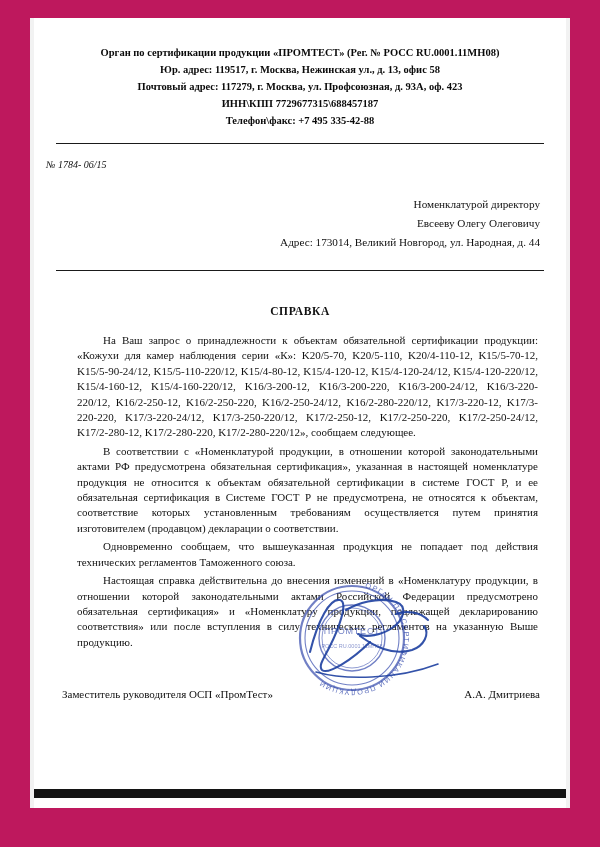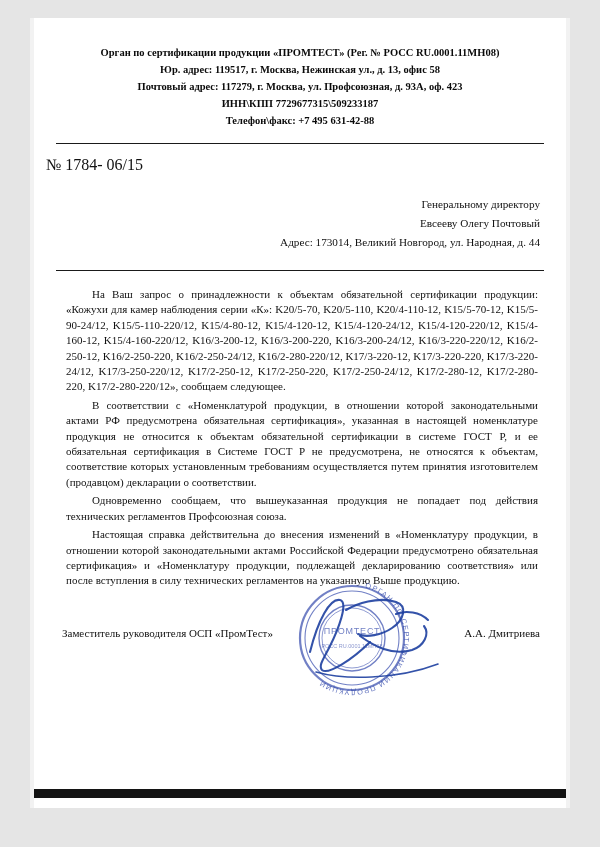--- a/index.html
+++ b/index.html
@@ -9,21 +9,21 @@
   }
   body {
     font-family: "Liberation Serif", serif;
     color: #111111;
   }
   .page {
     position: relative;
     width: 600px;
     height: 847px;
     margin: 0 auto;
-    background: #e5e5e5;
+    background: #be185d;
     overflow: hidden;
   }
   .sheet {
     position: absolute;
     left: 34px;
     top: 18px;
     width: 532px;
     height: 790px;
     background: #ffffff;
     box-sizing: border-box;
@@ -44,22 +44,23 @@
   .hr-top {
     margin: 14px 22px 0 22px;
     border-top: 1.6px solid #1a1a1a;
   }
   .hr-mid {
     margin: 18px 22px 0 22px;
     border-top: 1.2px solid #1a1a1a;
   }
   .refblock {
     margin: 13px 0 0 12px;
-    font-size: 16px;
+    font-size: 10px;
     line-height: 16px;
+    font-style: italic;
     font-family: "Liberation Serif", serif;
   }
   .addressee {
     margin: 22px 26px 0 0;
     text-align: right;
     font-size: 11.2px;
     line-height: 19px;
     font-family: "Liberation Serif", serif;
   }
   .title {
@@ -71,21 +72,21 @@
     font-family: "Liberation Serif", serif;
   }
   .body {
     margin: 16px 28px 0 28px;
     font-size: 11px;
     line-height: 15.4px;
     text-align: justify;
     font-family: "Liberation Serif", serif;
   }
   .body p {
-    margin: 0 0 0 4px;
+    margin: 0 0 0 15px;
     text-indent: 26px;
   }
   .body p + p {
     margin-top: 3px;
   }
   .sign-row {
     position: relative;
     margin: 38px 26px 0 28px;
     font-size: 11px;
     display: flex;
@@ -141,43 +142,44 @@
 
   <div class="scan-edge-l"></div>
   <div class="scan-edge-r"></div>
 
   <div class="sheet">
 
     <div class="letterhead">
       <div>Орган по сертификации продукции  «ПРОМТЕСТ» (Рег. № РОСС RU.0001.11МН08)</div>
       <div>Юр. адрес: 119517, г. Москва, Нежинская ул., д. 13, офис 58</div>
       <div>Почтовый адрес: 117279, г. Москва, ул. Профсоюзная, д. 93А, оф. 423</div>
-      <div>ИНН\КПП  7729677315\509233187</div>
-      <div>Телефон\факс: +7 495 631-42-88</div>
+      <div>ИНН\КПП  7729677315\688457187</div>
+      <div>Телефон\факс: +7 495 335-42-88</div>
     </div>
 
     <div class="hr-top"></div>
 
     <div class="refblock">
       <div>№  1784- 06/15</div>
     </div>
 
     <div class="addressee">
-      <div>Генеральному директору</div>
-      <div>Евсееву Олегу Почтовый</div>
+      <div>Номенклатурой директору</div>
+      <div>Евсееву Олегу Олеговичу</div>
       <div>Адрес: 173014, Великий Новгород, ул. Народная, д. 44</div>
     </div>
 
     <div class="hr-mid"></div>
 
+    <div class="title">СПРАВКА</div>
 
     <div class="body">
       <p>На Ваш запрос о принадлежности к объектам обязательной сертификации продукции: «Кожухи для камер наблюдения серии «К»: K20/5-70, K20/5-110, K20/4-110-12, K15/5-70-12, K15/5-90-24/12, K15/5-110-220/12, K15/4-80-12, K15/4-120-12, K15/4-120-24/12, K15/4-120-220/12, K15/4-160-12, K15/4-160-220/12, K16/3-200-12, K16/3-200-220, K16/3-200-24/12, K16/3-220-220/12, K16/2-250-12, K16/2-250-220, K16/2-250-24/12, K16/2-280-220/12, K17/3-220-12, K17/3-220-220, K17/3-220-24/12, K17/3-250-220/12, K17/2-250-12, K17/2-250-220, K17/2-250-24/12, K17/2-280-12, K17/2-280-220, K17/2-280-220/12», сообщаем следующее.</p>
       <p>В соответствии с «Номенклатурой продукции, в отношении которой законодательными актами РФ предусмотрена обязательная сертификация», указанная в настоящей номенклатуре продукция не относится к объектам обязательной сертификации в системе ГОСТ Р, и ее обязательная сертификация в Системе ГОСТ Р не предусмотрена, не относятся к объектам, соответствие которых установленным требованиям осуществляется путем принятия изготовителем (продавцом) декларации о соответствии.</p>
-      <p>Одновременно сообщаем, что вышеуказанная продукция не попадает под действия технических регламентов Профсоюзная союза.</p>
+      <p>Одновременно сообщаем, что вышеуказанная продукция не попадает под действия технических регламентов Таможенного союза.</p>
       <p>Настоящая справка действительна до внесения изменений в «Номенклатуру продукции, в отношении которой законодательными актами Российской Федерации предусмотрено обязательная сертификация» и «Номенклатуру продукции, подлежащей декларированию соответствия» или после вступления в силу технических регламентов на указанную Выше продукцию.</p>
     </div>
 
     <div class="sign-row">
       <div class="sign-left">Заместитель руководителя ОСП «ПромТест»</div>
       <div class="sign-right">А.А. Дмитриева</div>
     </div>
 
   </div>
 

